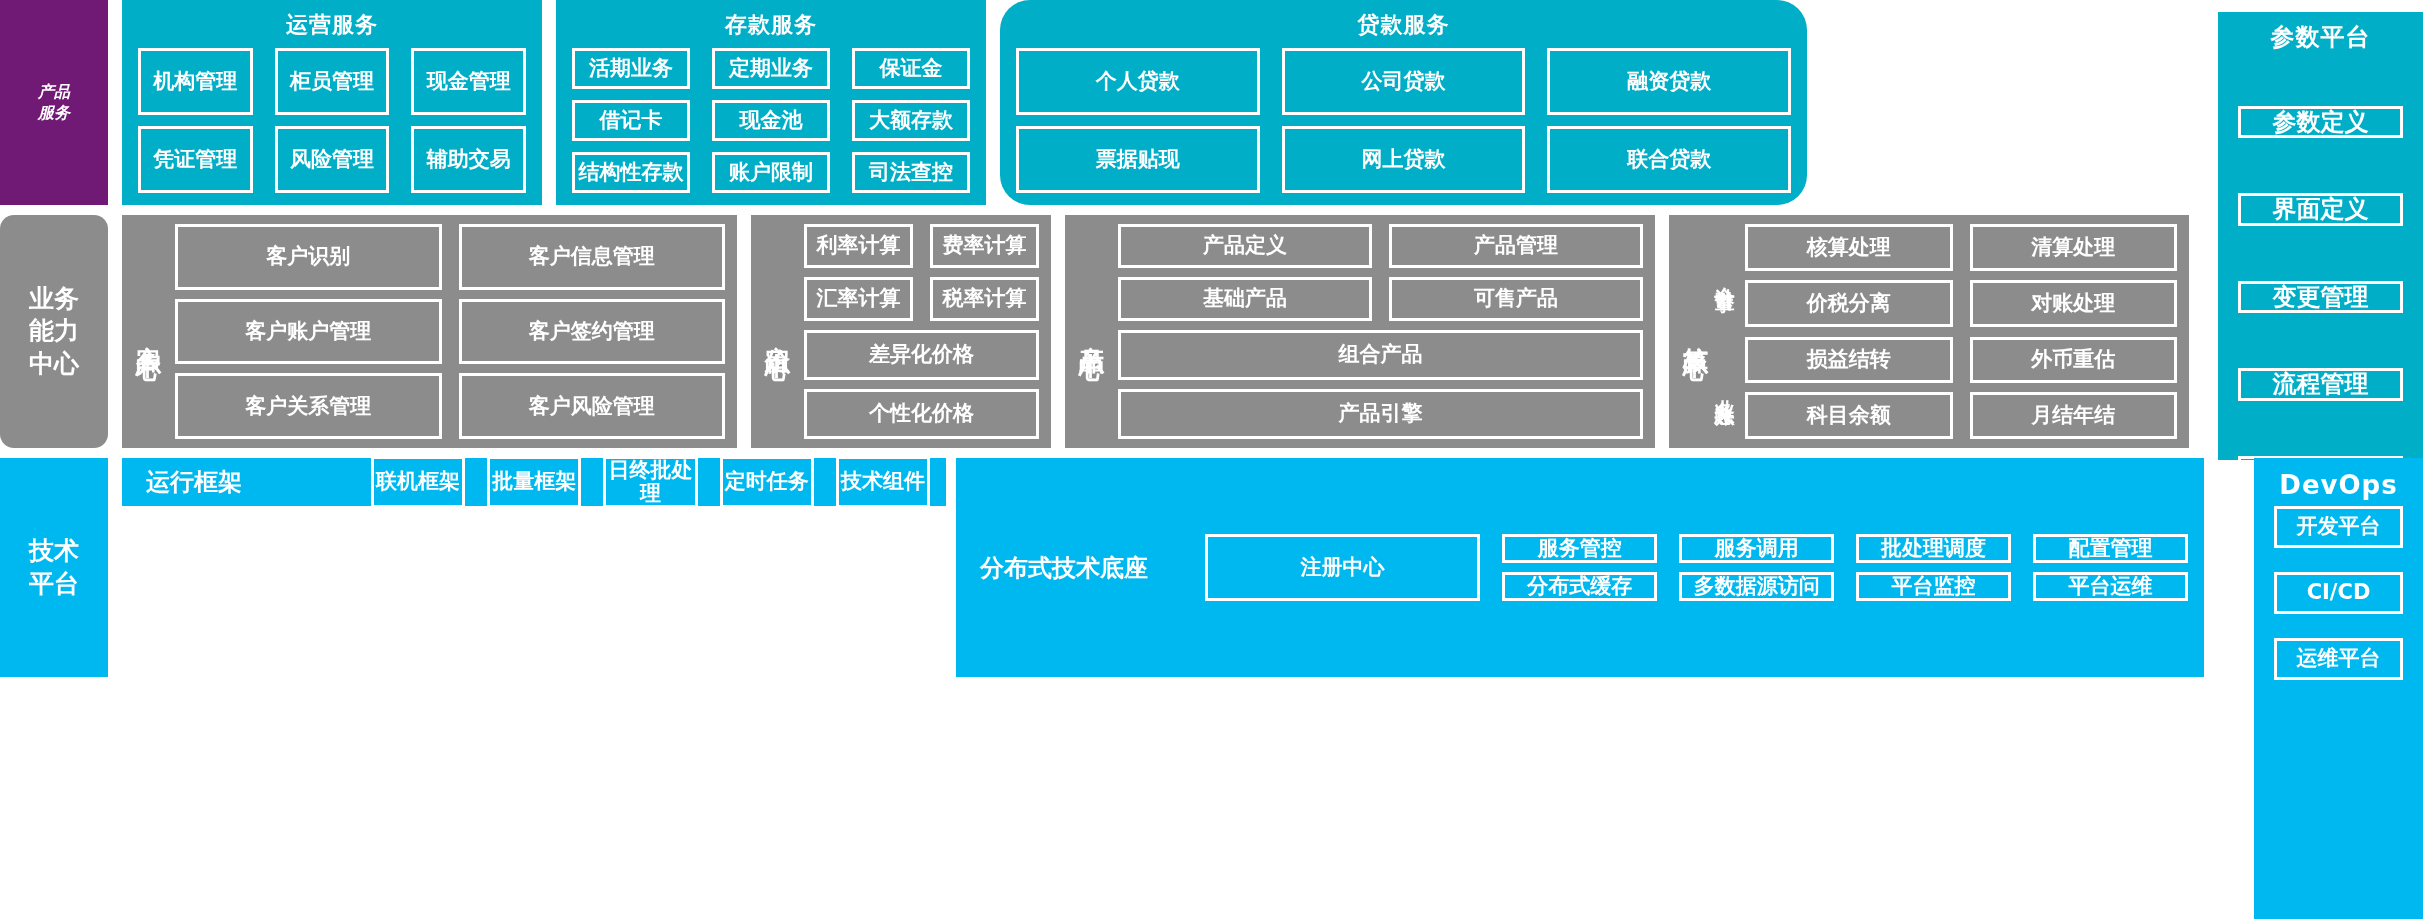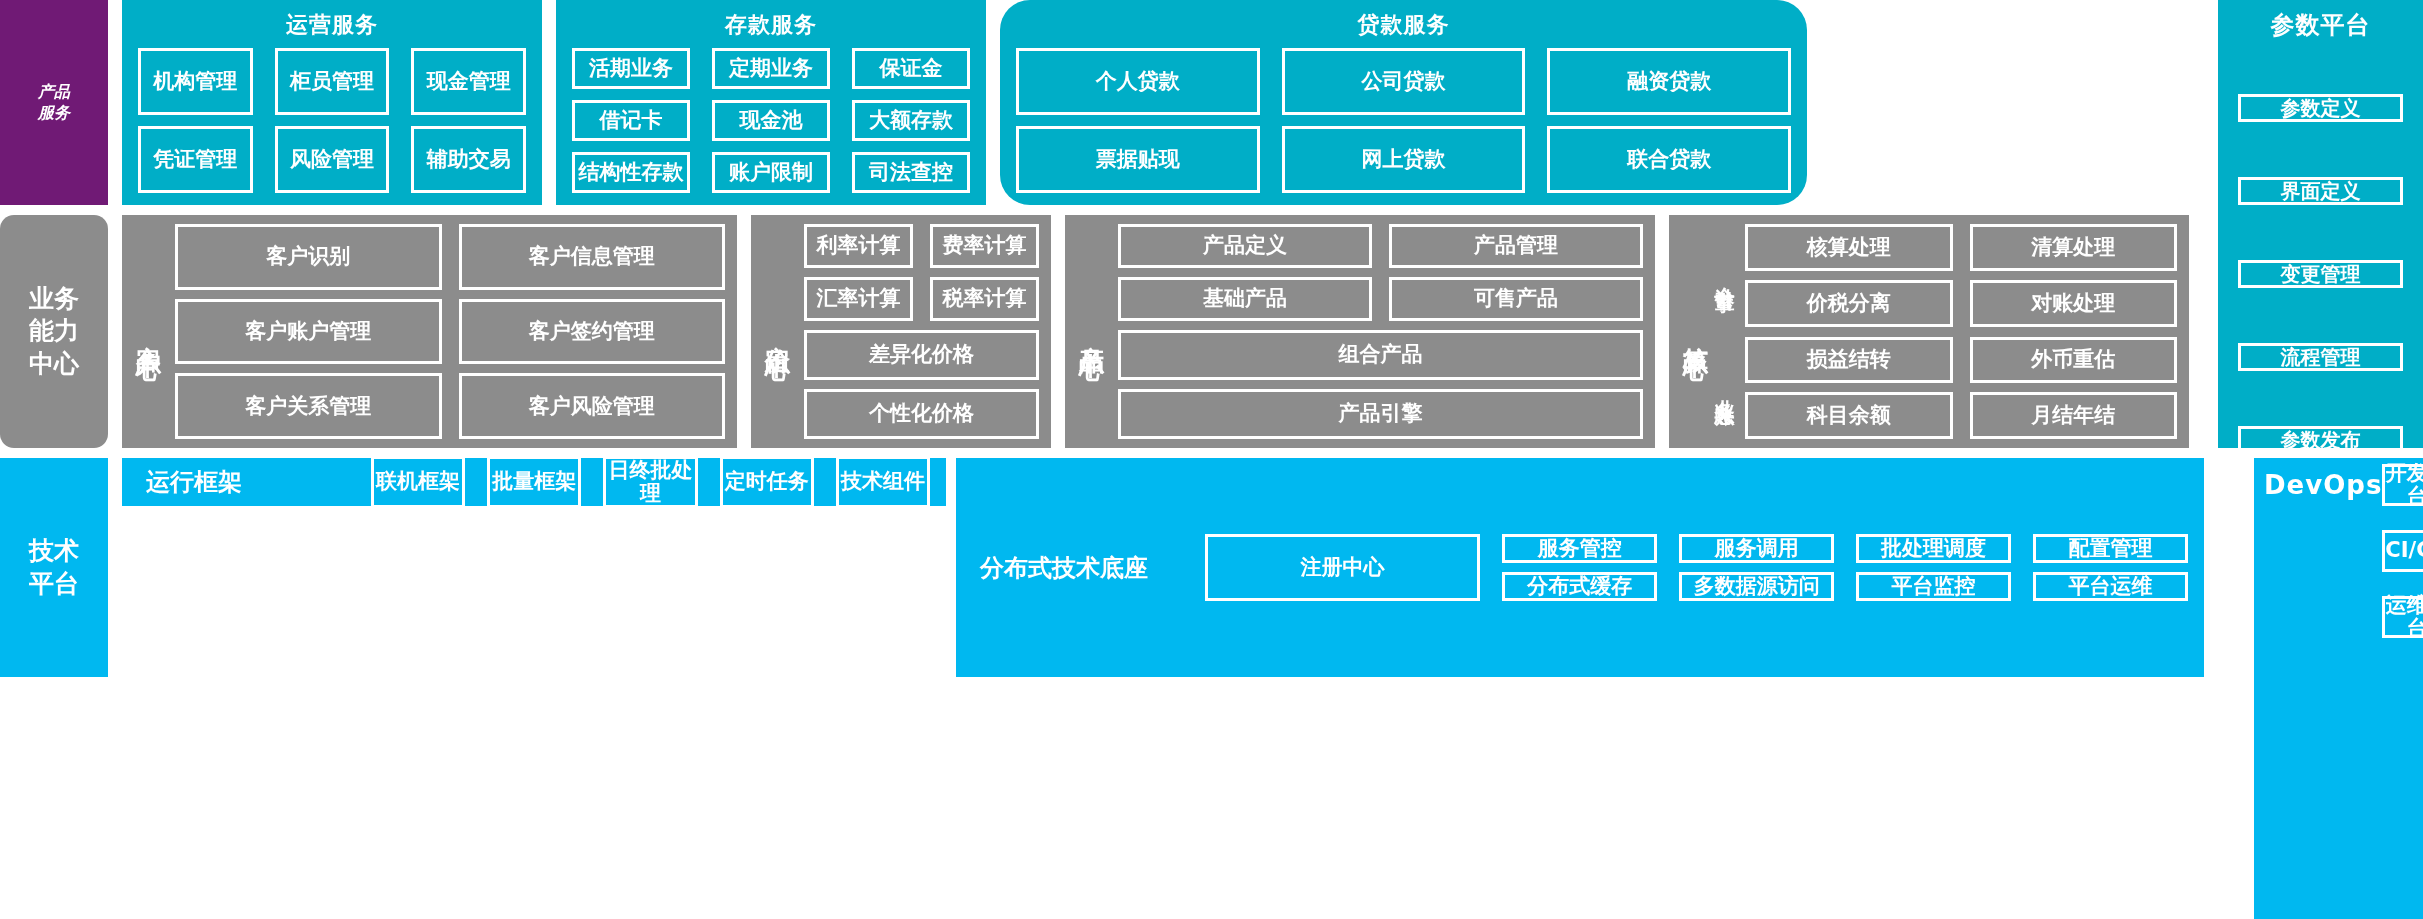--- a/index.html
+++ b/index.html
@@ -49,32 +49,32 @@
   .svc .grid{display:grid;gap:11px 22px;flex:1;}
   .svc3{grid-template-columns:repeat(3,1fr);}
   .svc .cell{font-size:21px;}
 
   .ops{flex:0 0 420px;}
   .dep{flex:0 0 430px;}
   .loan{flex:0 0 807px;border-radius:30px;}
 
   
   .rightRail{
-    position:absolute;right:0;top:0;width:205px;height:448px;
+    position:absolute;right:0;top:12px;width:205px;height:448px;
     background:#00AEC7;box-sizing:border-box;
     padding:6px 20px 10px 20px;display:flex;flex-direction:column;
   }
   .rightRail .sect-title{font-size:24px;margin:3px 0 9px 0;}
   .rightRail .cells{flex:1;display:flex;flex-direction:column;gap:11px;}
-  .rightRail .cell{font-size:20px;flex:1;margin-top:44px;}
+  .rightRail .cell{font-size:24px;flex:1;margin-top:44px;}
 
   .devops{
     position:absolute;right:0;top:458px;width:169px;height:461px;
     background:#00B8F0;box-sizing:border-box;
-    padding:6px 20px 14px 10px;display:flex;flex-direction:row;
+    padding:6px 20px 14px 20px;display:flex;flex-direction:column;
   }
   .devops .sect-title{font-size:26px;margin:6px 0 6px 0;}
   .devops .cells{display:flex;flex-direction:column;gap:24px;}
   .devops .cell{font-size:21px;height:42px;}
 
   
   .row2{display:flex;gap:14px;height:233px;}
   .row2 .railLabel{
     width:108px;flex:0 0 108px;background:#8C8C8C;
     display:flex;align-items:center;justify-content:center;

